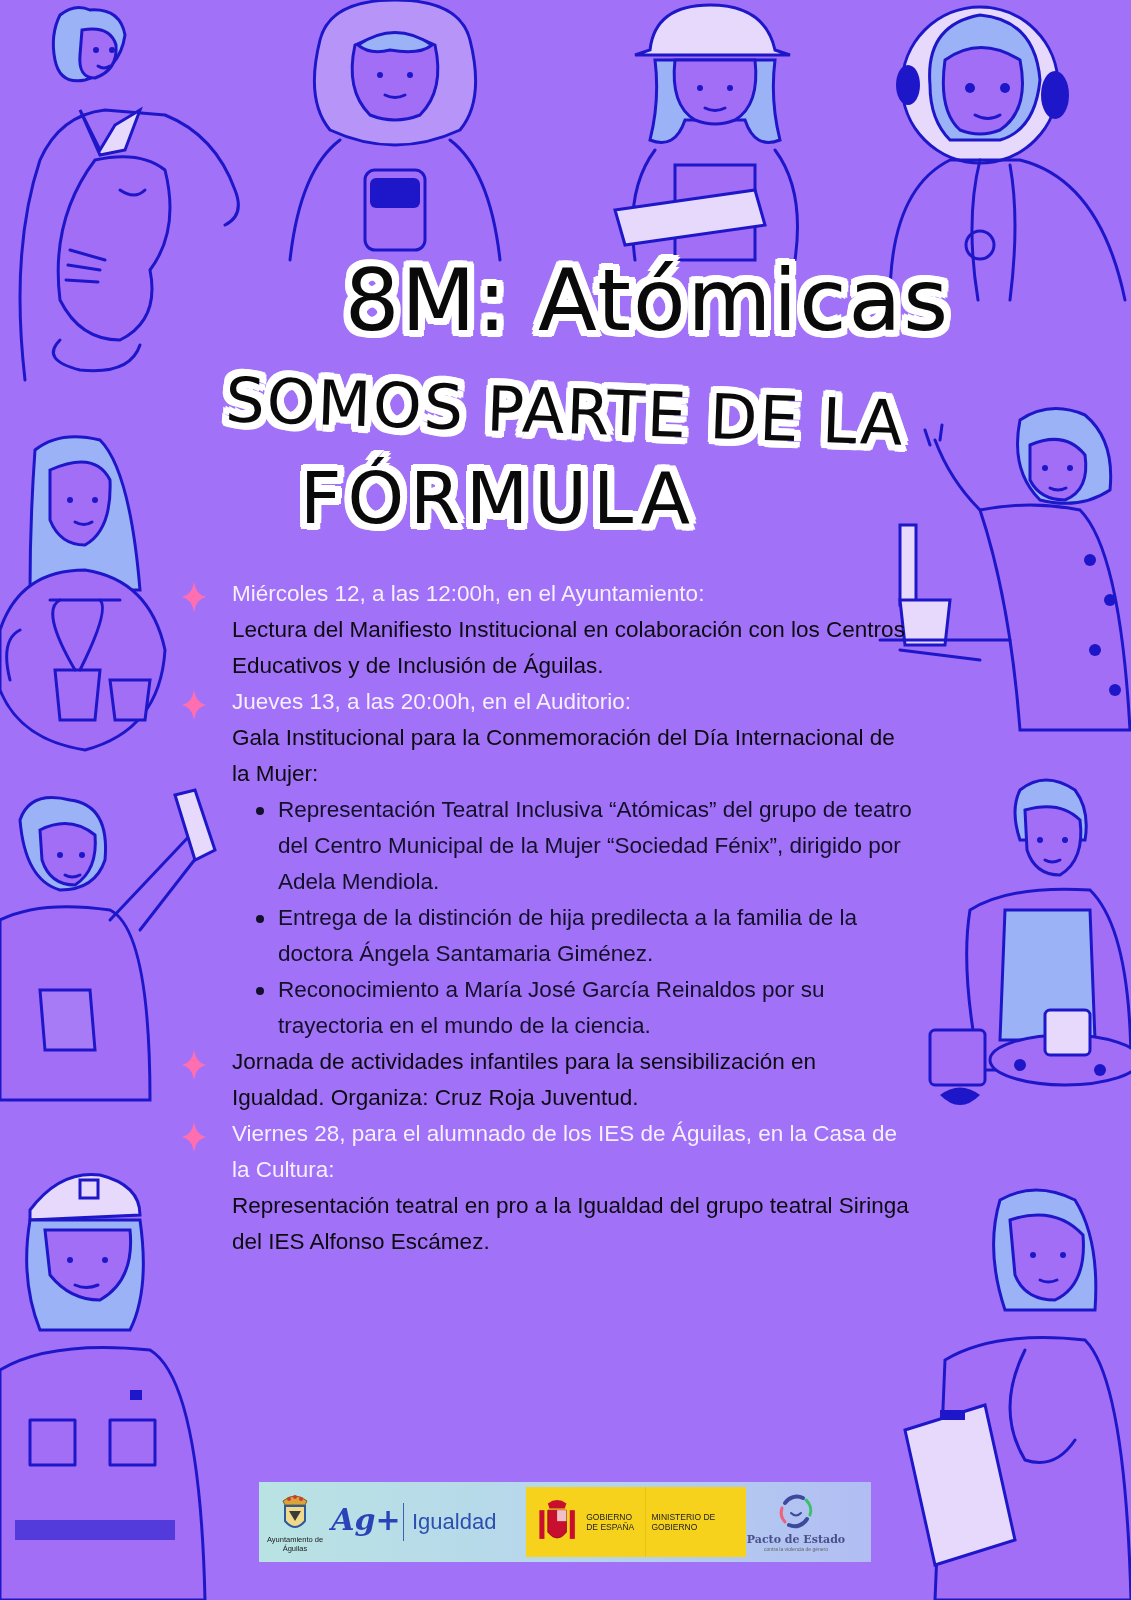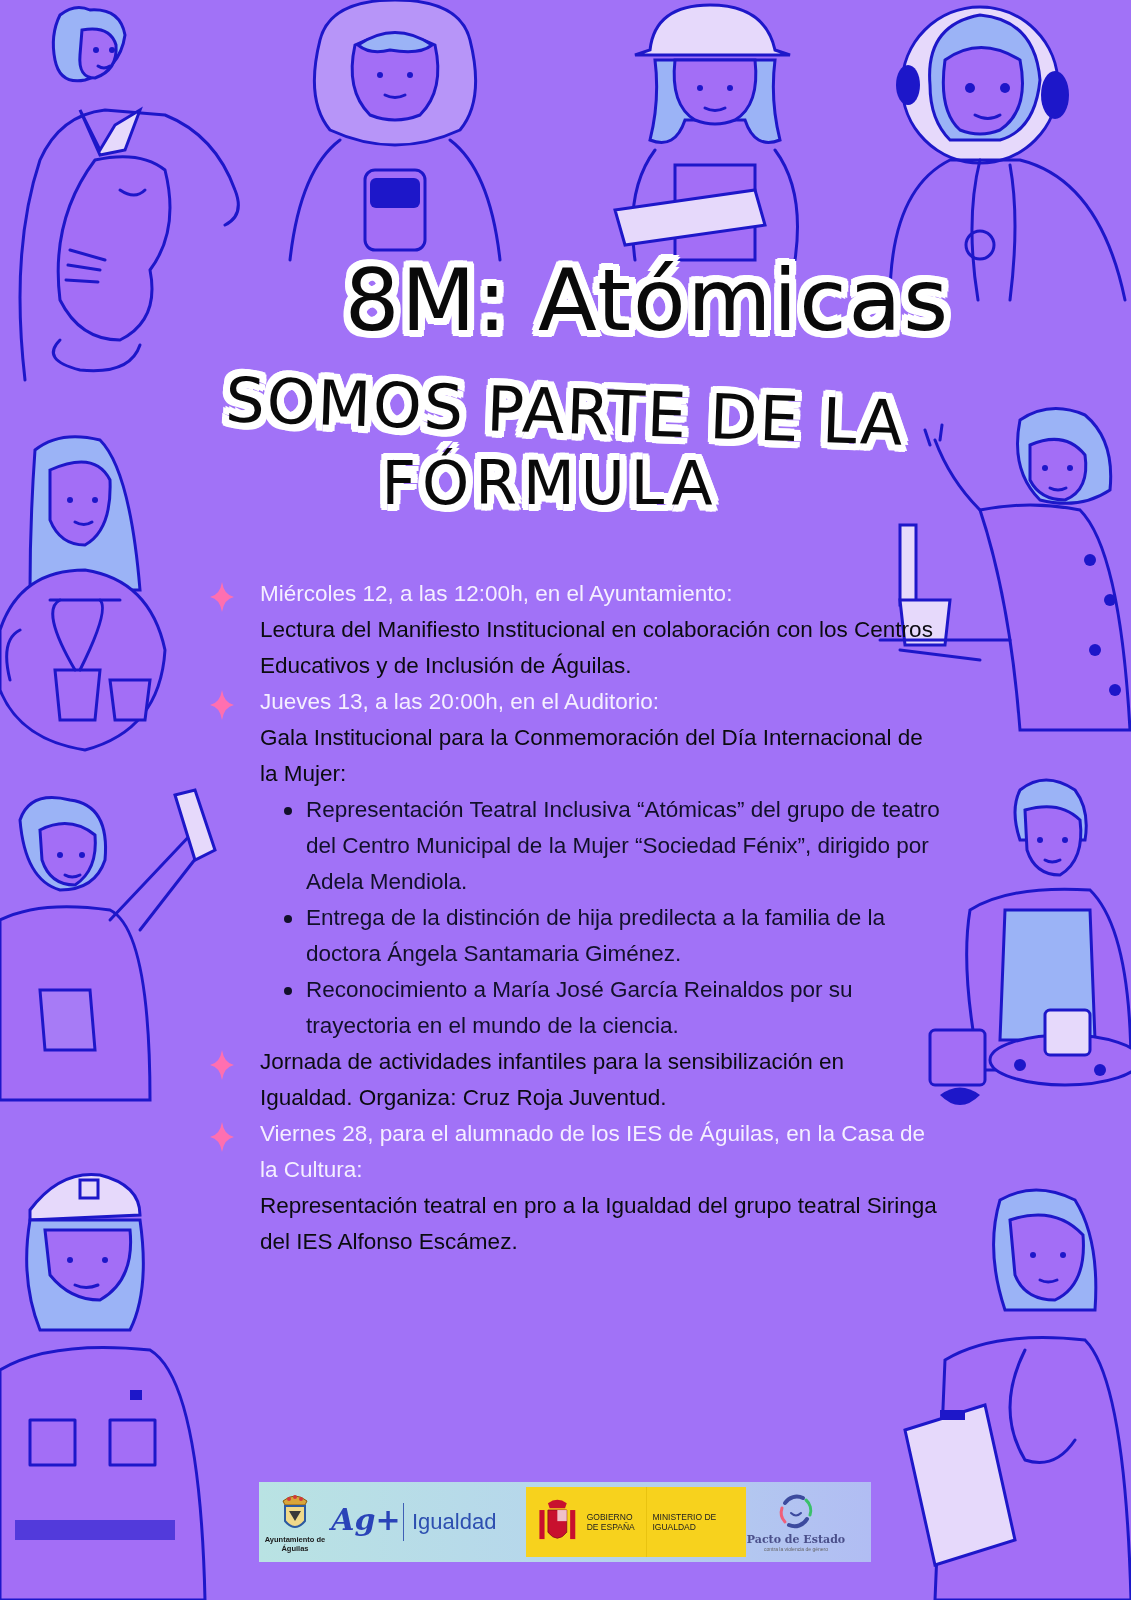--- a/index.html
+++ b/index.html
@@ -20,23 +20,23 @@
     font-family: "DejaVu Sans", sans-serif;
     color: #0a0a0a;
     letter-spacing: 2px;
     text-shadow:
       -6px -6px 0 #fff, 6px -6px 0 #fff, -6px 6px 0 #fff, 6px 6px 0 #fff,
       0 -7px 0 #fff, 0 7px 0 #fff, -7px 0 0 #fff, 7px 0 0 #fff,
       -4px -7px 0 #fff, 4px 7px 0 #fff, -7px 4px 0 #fff, 7px -4px 0 #fff;
   }
   .title-main { position: absolute; left: 150px; top: 250px; width: 800px; text-align: right; font-size: 86px; font-weight: normal; line-height: 100px; }
   .title-sub1 { position: absolute; left: 195px; top: 372px; width: 740px; text-align: center; font-size: 62px; font-weight: normal; line-height: 80px; transform: rotate(2deg); }
-  .title-sub2 { position: absolute; left: 300px; top: 433px; width: 500px; text-align: center; font-size: 60px; line-height: 100px; letter-spacing: 6px; }
-
-  .events { position: absolute; left: 210px; top: 576px; width: 730px; }
+  .title-sub2 { position: absolute; left: 300px; top: 448px; width: 500px; font-size: 72px; line-height: 100px; letter-spacing: 6px; }
+
+  .events { position: absolute; left: 182px; top: 576px; width: 730px; }
   .event { position: relative; padding-left: 50px; }
   .event .star {
     position: absolute; left: 0; top: 6px; width: 24px; height: 30px;
   }
   .event .when {
     color: #f5efff; font-size: 22.5px; line-height: 36px; font-weight: normal;
   }
   .event .what {
     color: #0b0b10; font-size: 22.5px; line-height: 36px; font-weight: normal;
   }
@@ -46,21 +46,21 @@
     content: ""; position: absolute; left: -6px; top: 15px; width: 8px; height: 8px; border-radius: 50%; background: #12102a;
   }
 
   .footer {
     position: absolute; left: 259px; top: 1482px; width: 612px; height: 80px;
     background: linear-gradient(90deg, #b9e3e3 0%, #b6d6ec 50%, #b1bdf3 100%);
     display: flex; align-items: center;
   }
   .logo-ayto { width: 72px; height: 80px; display: flex; flex-direction: column; align-items: center; justify-content: center; }
   .logo-ayto .crest { width: 32px; height: 44px; }
-  .logo-ayto span { font-size: 7.5px; font-weight: bold; color: #1a1a1a; text-align: center; line-height: 9px; }
+  .logo-ayto span { font-size: 7.5px; font-weight: normal; color: #1a1a1a; text-align: center; line-height: 9px; }
   .logo-ag { width: 70px; height: 80px; display: flex; align-items: flex-start; justify-content: center; margin-top: 40px; }
   .logo-ag .ag { font-family: "DejaVu Serif", serif; font-style: italic; font-weight: bold; font-size: 30px; color: #2a43b8; }
   .logo-divider { width: 1px; height: 38px; background: #3e5fb5; margin: 0 8px 0 2px; }
   .logo-igualdad { font-size: 22px; color: #2d4fb0; width: 108px; }
   .gov-block { width: 220px; height: 70px; background: #f7d21d; display: flex; align-items: center; margin-left: 6px; }
   .gov-block .escudo { width: 50px; height: 56px; margin-left: 10px; }
   .gov-block .gob { font-size: 8.5px; color: #222; line-height: 10px; margin-left: 8px; width: 62px; }
   .gov-block .sep { width: 1px; height: 70px; background: #e9c310; margin: 0 6px; }
   .gov-block .min { font-size: 8.5px; color: #222; line-height: 10px; }
   .pacto { width: 100px; height: 100px; display: flex; flex-direction: column; align-items: center; justify-content: center; }
@@ -292,21 +292,21 @@
   <div class="gov-block">
     <svg class="escudo" viewBox="0 0 50 56">
       <rect x="4" y="14" width="6" height="34" fill="#c8102e"></rect>
         <rect x="40" y="14" width="6" height="34" fill="#c8102e"></rect>
       <path d="M14 6 Q25 -2 36 6 L34 12 L16 12Z" fill="#c8102e"></path>
       <path d="M14 14 L36 14 L36 40 Q25 54 14 40Z" fill="#c8102e" stroke="#8a0f1f" stroke-width="1"></path>
       <rect x="25" y="14" width="11" height="13" fill="#f0c0c8"></rect>
     </svg>
     <div class="gob">GOBIERNO DE ESPAÑA</div>
     <div class="sep"></div>
-    <div class="min">MINISTERIO DE IGUALDAD</div>
+    <div class="min">MINISTERIO DE GOBIERNO</div>
   </div>
   <div class="pacto">
     <svg class="ring" viewBox="0 0 38 38">
       <path d="M8 10 A14 14 0 0 1 26 5" fill="none" stroke="#3c4a9e" stroke-width="4" stroke-linecap="round"></path>
       <path d="M29 7 A14 14 0 0 1 33 22" fill="none" stroke="#3ac06a" stroke-width="3" stroke-linecap="round"></path>
       <path d="M30 26 A14 14 0 0 1 12 32" fill="none" stroke="#3c4a9e" stroke-width="4" stroke-linecap="round"></path>
       <path d="M8 29 A14 14 0 0 1 5 15" fill="none" stroke="#f0607a" stroke-width="3" stroke-linecap="round"></path>
       <path d="M14 20 Q19 25 24 20" fill="none" stroke="#3c4a9e" stroke-width="2" stroke-linecap="round"></path>
     </svg>
     <div class="pt">Pacto de Estado</div>

